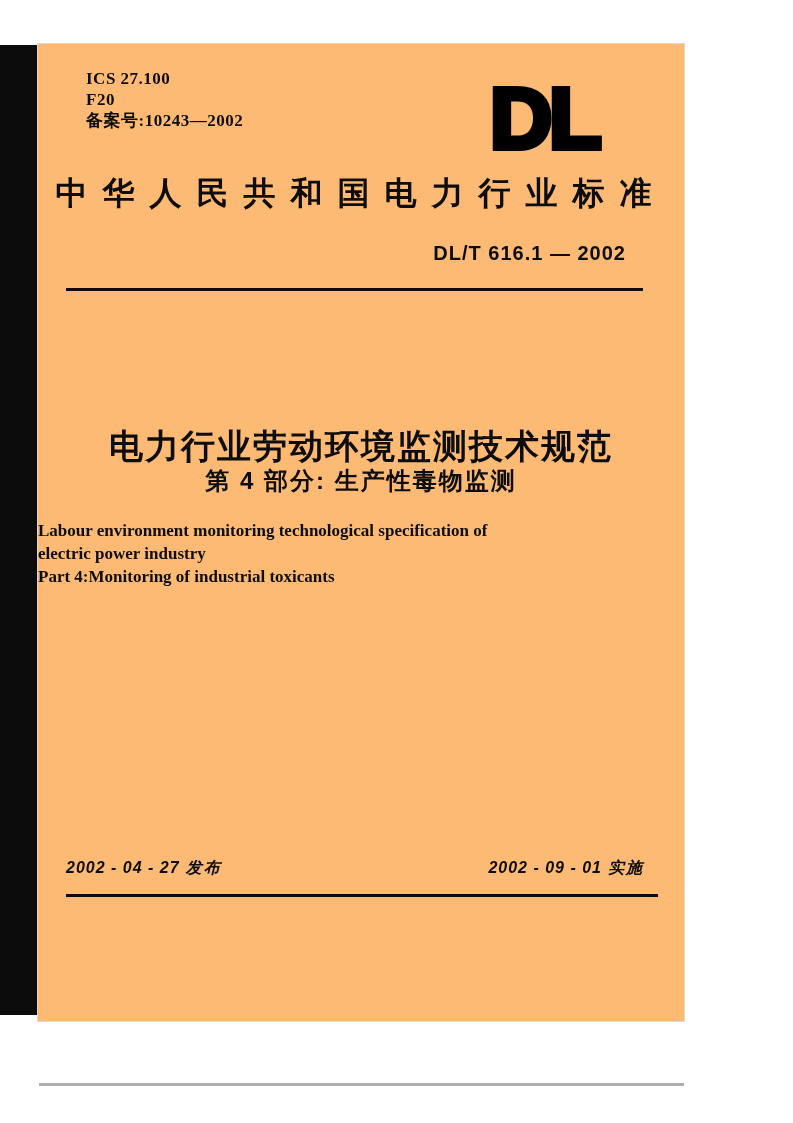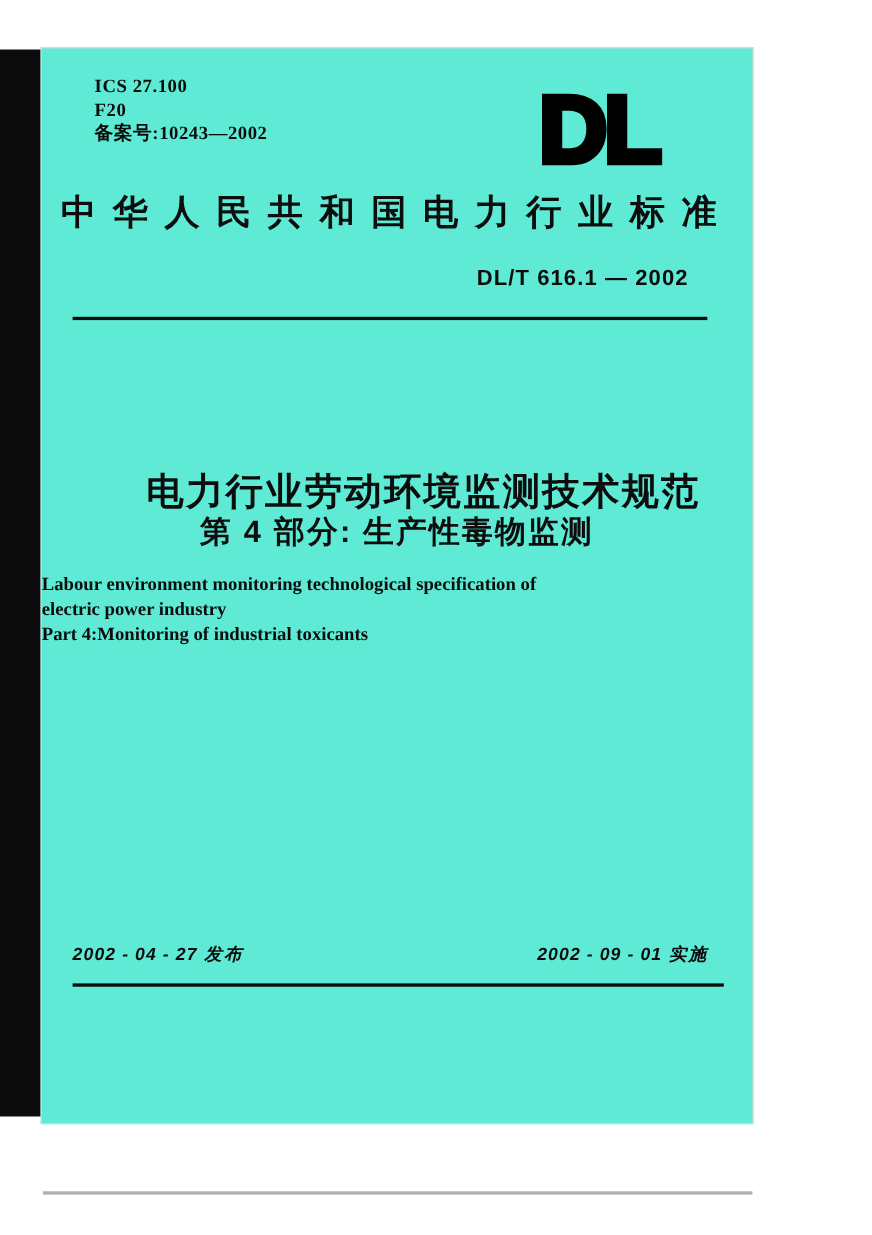--- a/index.html
+++ b/index.html
@@ -3,42 +3,42 @@
 <meta charset="utf-8">
 <style>
   html,body{margin:0;padding:0;background:#ffffff;}
   .canvas{
     position:relative;width:793px;height:1123px;background:#ffffff;overflow:hidden;
     font-family:"Liberation Sans","DejaVu Sans",sans-serif;color:#0d0d0d;
   }
   .scan-bar{position:absolute;left:0;top:45px;width:37px;height:970px;background:#0c0c0c;}
   .page{
     position:absolute;left:37px;top:43px;width:648px;height:979px;
-    background:#5eead4;border:1px solid #d8d8d6;box-sizing:border-box;
+    background:#fdba74;border:1px solid #d8d8d6;box-sizing:border-box;
   }
   .meta-block{position:absolute;left:48px;top:24px;font-family:"Liberation Serif","DejaVu Serif",serif;
     font-weight:bold;font-size:17px;line-height:21px;letter-spacing:.5px;}
   .logo{
     position:absolute;left:452px;top:34px;font-weight:bold;font-size:86px;line-height:80px;
     letter-spacing:-3px;-webkit-text-stroke:6px #000;color:#000;
     font-family:"Liberation Sans","DejaVu Sans",sans-serif;
   }
   .header-title{
     position:absolute;left:0;top:128px;width:100%;text-align:center;
     font-weight:bold;font-size:32px;letter-spacing:15px;margin-right:-15px;white-space:nowrap;
   }
   .std-no{position:absolute;top:198px;right:58px;font-size:20px;font-weight:600;letter-spacing:1px;}
   .rule-thick{position:absolute;left:28px;top:244px;width:577px;height:3px;background:#0b0b0b;}
   .title-cn{
     position:absolute;left:0;top:380px;width:100%;text-align:center;
-    font-weight:bold;font-size:34px;letter-spacing:2px;white-space:nowrap;padding-left:24px;
+    font-weight:bold;font-size:34px;letter-spacing:2px;white-space:nowrap;
   }
   .title-part{
     position:absolute;left:0;top:421px;width:100%;text-align:center;
-    font-weight:bold;font-size:28px;letter-spacing:2px;white-space:nowrap;
+    font-weight:bold;font-size:24px;letter-spacing:2px;white-space:nowrap;
   }
   .title-en{
     position:absolute;left:0;top:475px;width:100%;text-align:left;
     font-family:"Liberation Serif","DejaVu Serif",serif;font-weight:bold;
     font-size:17px;line-height:23px;
   }
   .dates-row{position:absolute;left:0;top:814px;width:100%;height:24px;font-weight:bold;font-size:16px;font-style:italic;}
   .date-issue{position:absolute;left:28px;top:0;letter-spacing:1px;white-space:nowrap;}
   .date-impl{position:absolute;right:40px;top:0;letter-spacing:1px;white-space:nowrap;text-align:right;}
   .date-label{margin-left:6px;letter-spacing:2px;}

